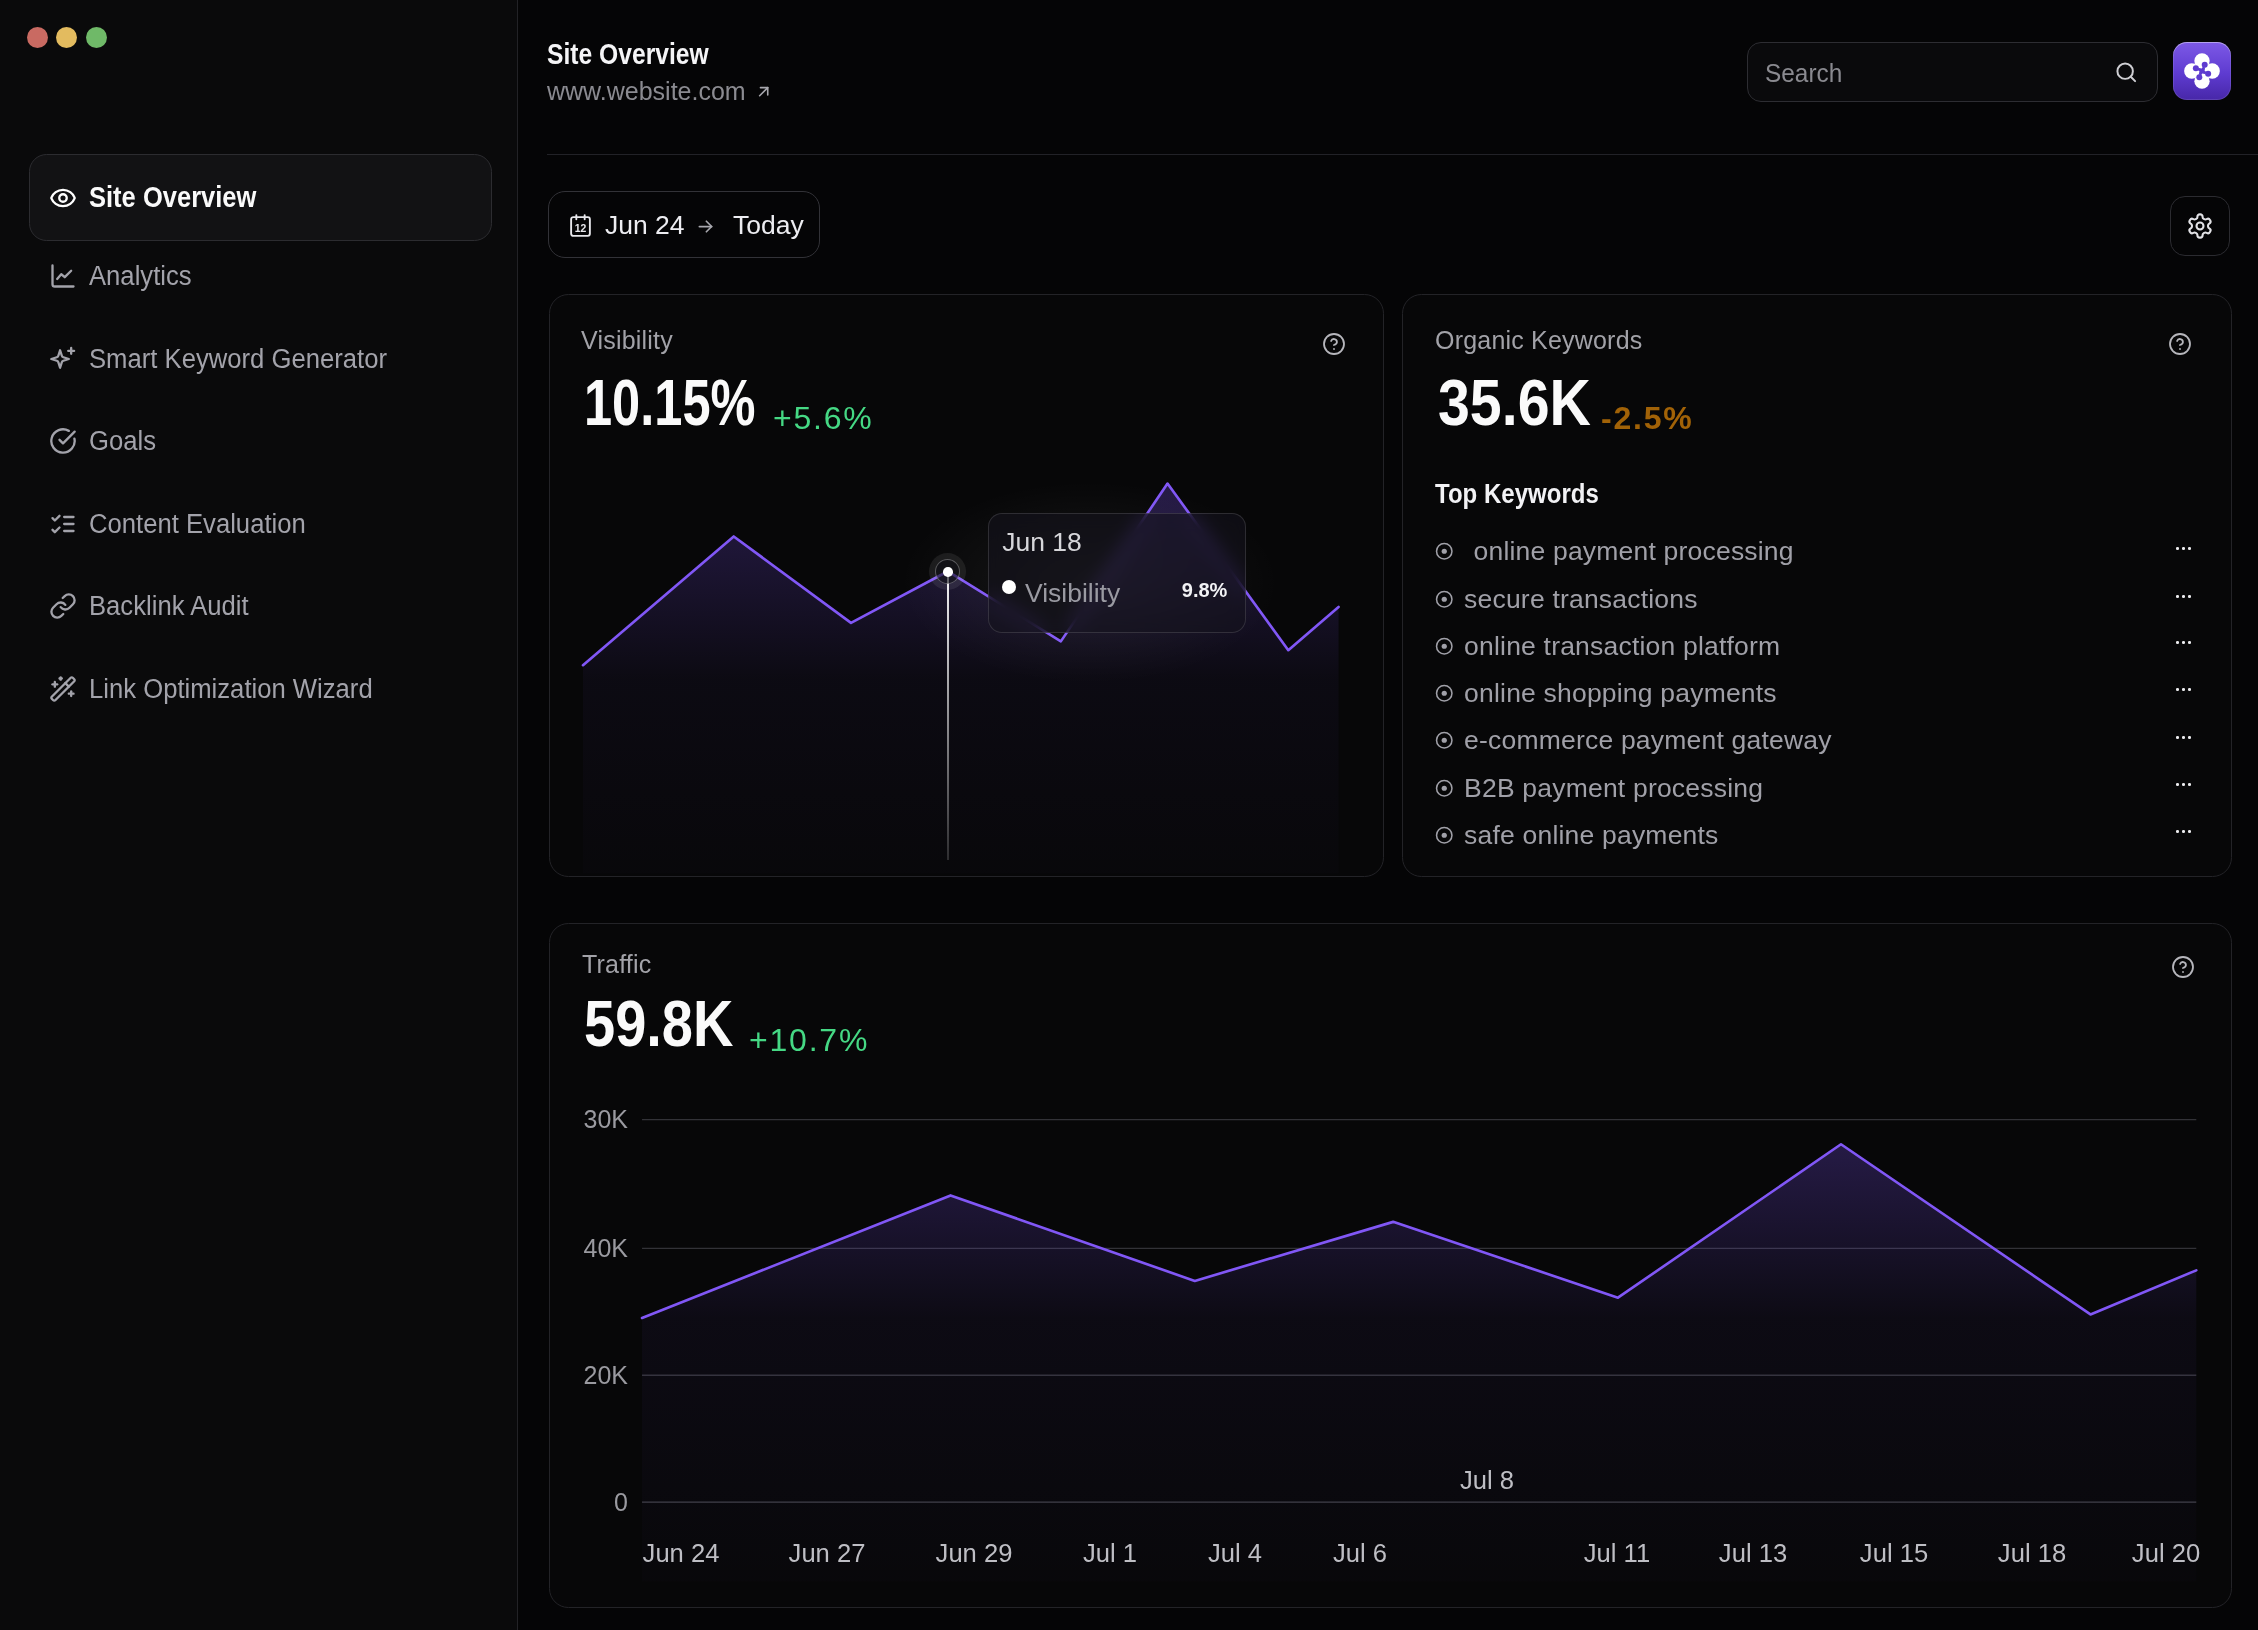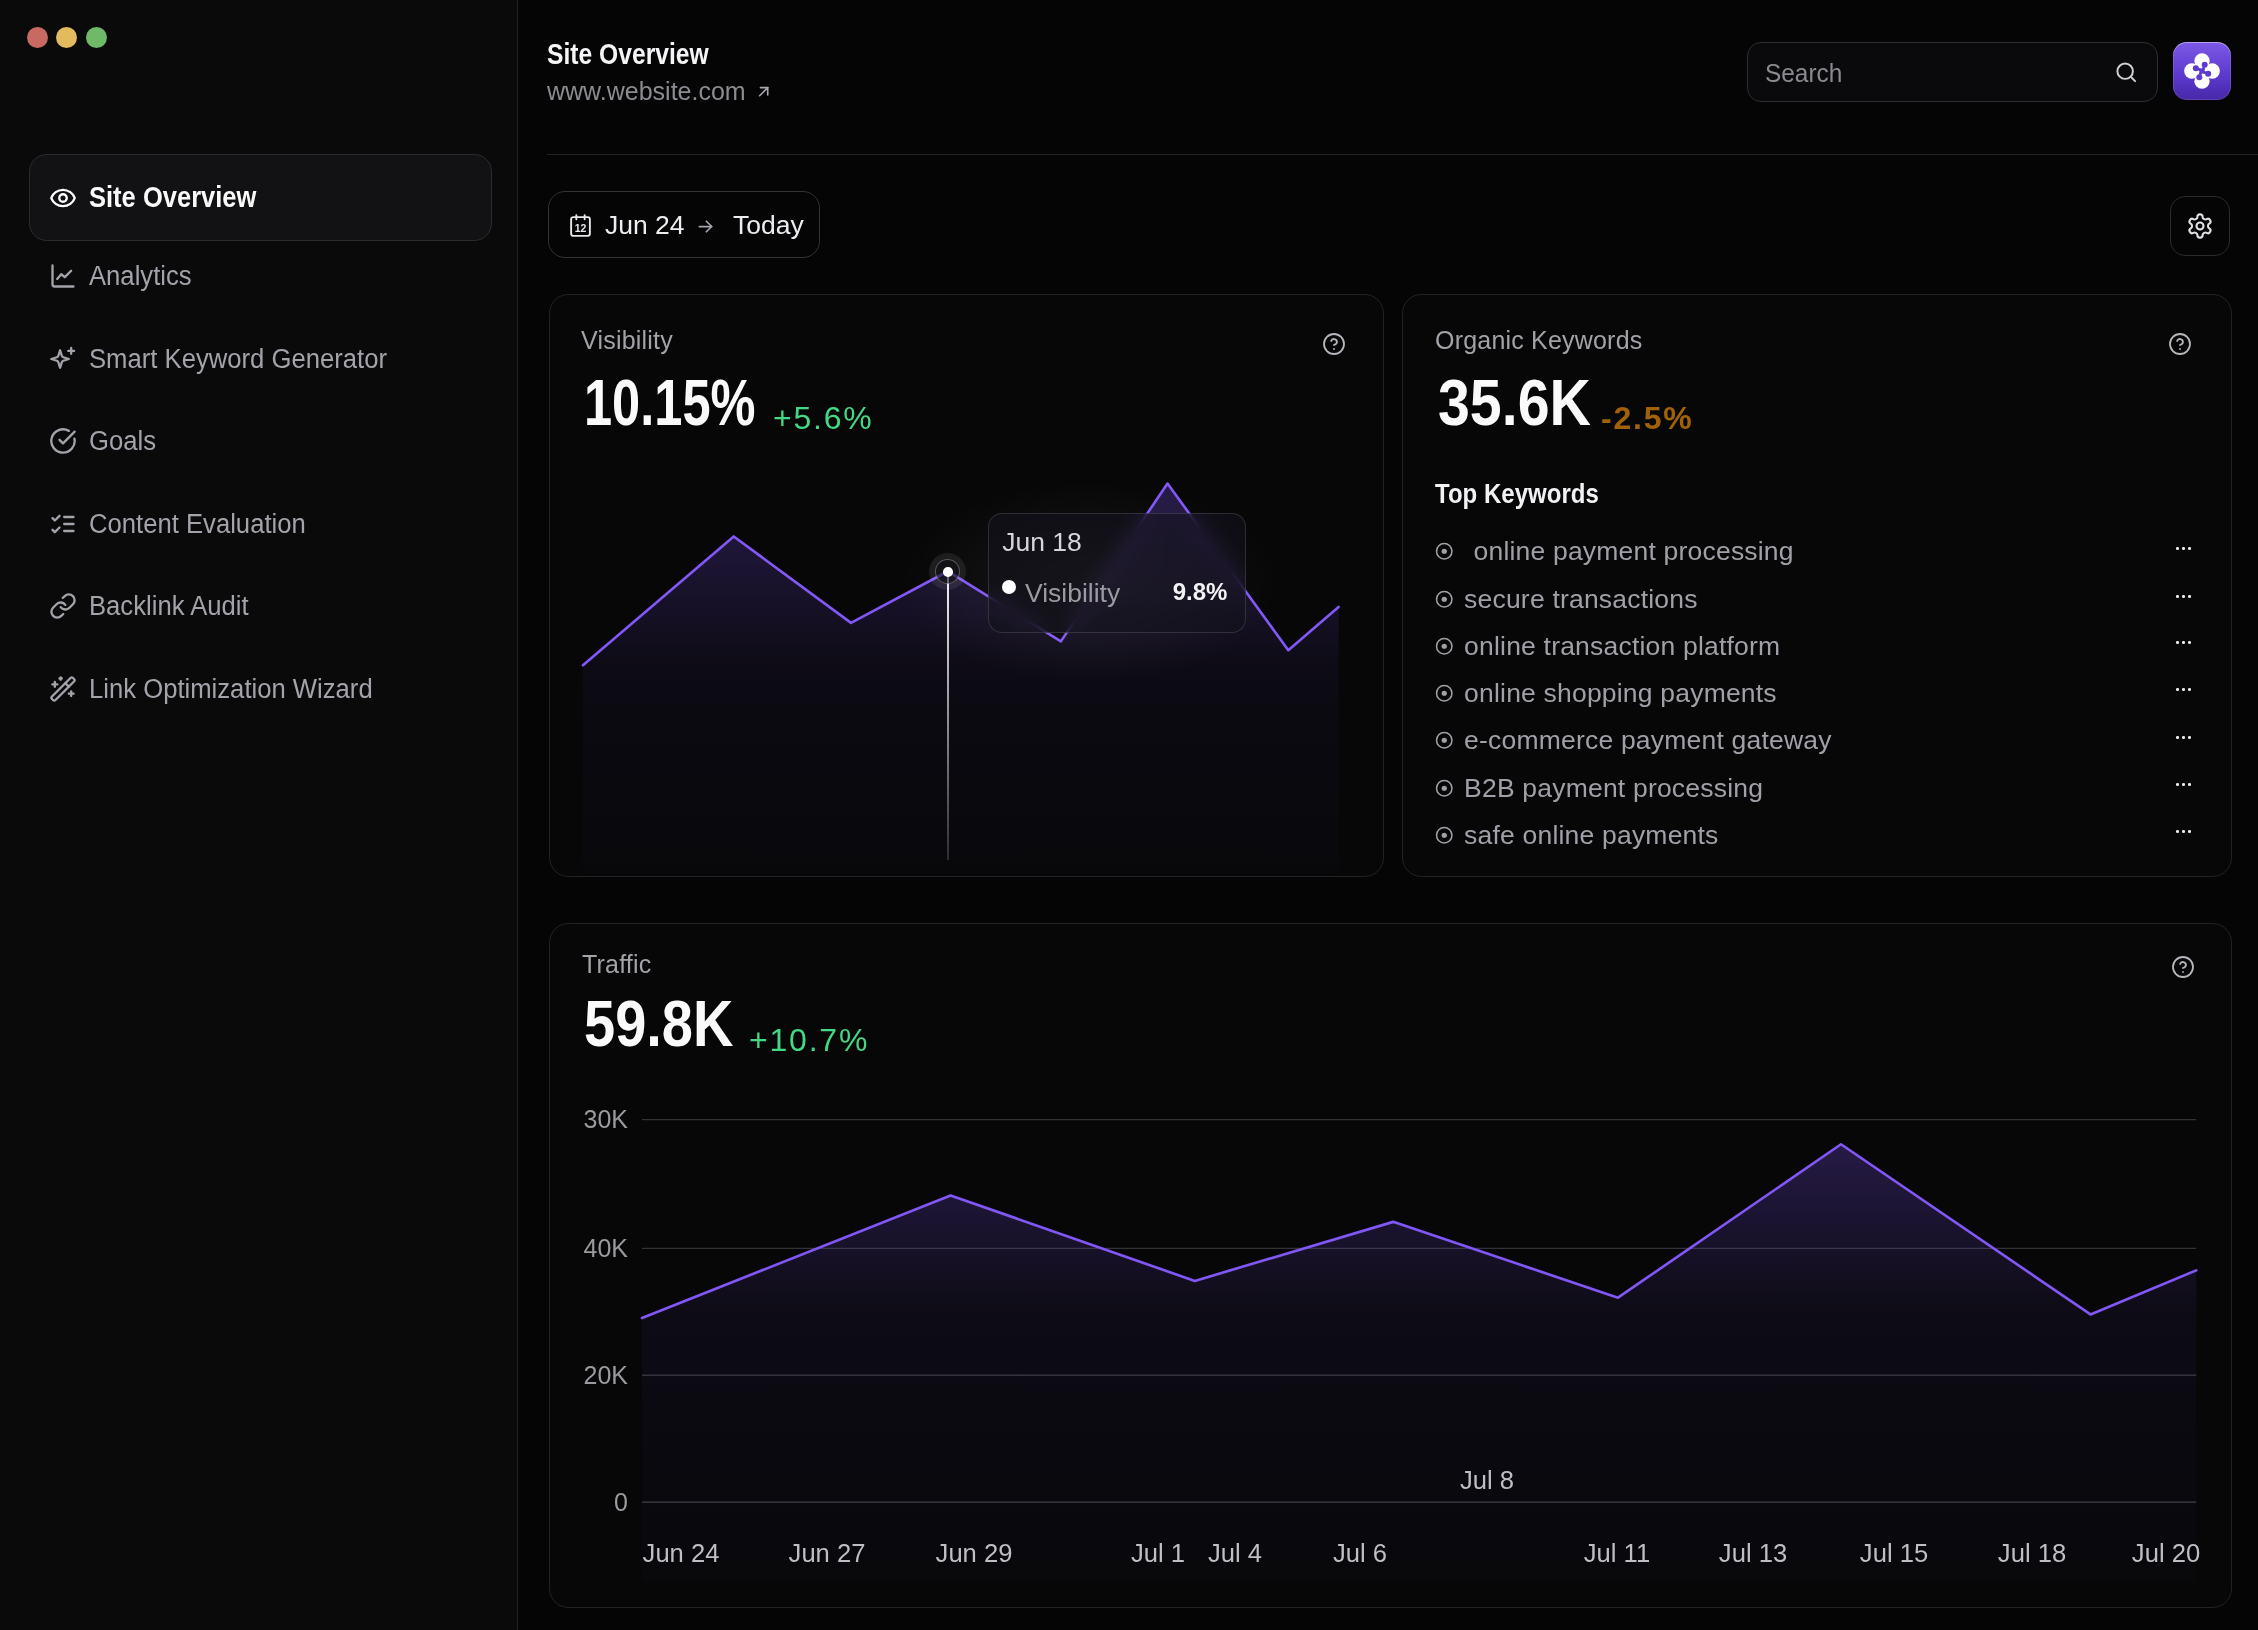--- a/index.html
+++ b/index.html
@@ -182,21 +182,21 @@
 
   <div class="abs" style="left:947px;top:575px;width:1.8px;height:285px;background:linear-gradient(180deg,rgba(255,255,255,0.95),rgba(255,255,255,0.15));"></div>
   <div class="abs" style="left:929px;top:553px;width:37px;height:37px;border-radius:50%;background:rgba(255,255,255,0.08);"></div>
   <div class="abs" style="left:935px;top:559px;width:25px;height:25px;border-radius:50%;background:rgba(12,12,18,0.6);border:1.3px solid rgba(255,255,255,0.30);box-sizing:border-box;"></div>
   <div class="abs" style="left:943px;top:567px;width:9.7px;height:9.7px;border-radius:50%;background:#ffffff;"></div>
 
   <div class="abs" style="left:988px;top:513px;width:258px;height:120px;border-radius:14px;background:rgba(20,18,28,0.60);border:0.9px solid rgba(255,255,255,0.13);box-sizing:border-box;backdrop-filter:blur(8.8px);">
     <span style="position:absolute;left:13.2px;top:15px;font-size:26.5px;color:#d6d6da;line-height:1;">Jun 18</span>
     <span style="position:absolute;left:13.2px;top:66px;width:14px;height:14px;border-radius:50%;background:#ffffff;"></span>
     <span style="position:absolute;left:36px;top:66px;font-size:26.5px;color:#9a9aa2;line-height:1;">Visibility</span>
-    <span style="position:absolute;right:17.6px;top:66px;font-size:24px;font-weight:700;color:#f2f2f5;line-height:1;">9.8%</span>
+    <span style="position:absolute;right:17.6px;top:66px;font-size:20px;font-weight:700;color:#f2f2f5;line-height:1;">9.8%</span>
   </div>
 
   <div class="card" style="left:1402px;top:294px;width:830px;height:583px;"></div>
   <div class="ctitle" style="left:1435px;top:328px;">Organic Keywords</div>
   <svg class="helpicon" style="left:2168px;top:332px;" viewBox="0 0 24 24" fill="none" stroke="currentColor" stroke-width="1.8" stroke-linecap="round">
       <circle cx="12" cy="12" r="10"></circle>
       <path d="M9.1 9a3 3 0 0 1 5.82 1c0 2-3 3-3 3"></path>
       <path d="M12 17h.01"></path>
     </svg>
   <div class="big" style="left:1438px;top:371px;transform:scaleX(0.895);">35.6K</div>
@@ -319,21 +319,21 @@
   </svg>
 
   <div class="ylab" style="left:549px;top:1107px;">30K</div>
   <div class="ylab" style="left:549px;top:1236px;">40K</div>
   <div class="ylab" style="left:549px;top:1363px;">20K</div>
   <div class="ylab" style="left:549px;top:1490px;">0</div>
 
   <div class="xlab" style="left:681px;top:1541px;">Jun 24</div>
   <div class="xlab" style="left:827px;top:1541px;">Jun 27</div>
   <div class="xlab" style="left:974px;top:1541px;">Jun 29</div>
-  <div class="xlab" style="left:1110px;top:1541px;margin-left:48px;">Jul 1</div>
+  <div class="xlab" style="left:1110px;top:1541px;">Jul 1</div>
   <div class="xlab" style="left:1235px;top:1541px;">Jul 4</div>
   <div class="xlab" style="left:1360px;top:1541px;">Jul 6</div>
   <div class="xlab" style="left:1487px;top:1468px;">Jul 8</div>
   <div class="xlab" style="left:1617px;top:1541px;">Jul 11</div>
   <div class="xlab" style="left:1753px;top:1541px;">Jul 13</div>
   <div class="xlab" style="left:1894px;top:1541px;">Jul 15</div>
   <div class="xlab" style="left:2032px;top:1541px;">Jul 18</div>
   <div class="xlab" style="left:2166px;top:1541px;">Jul 20</div>
 
 </div>

